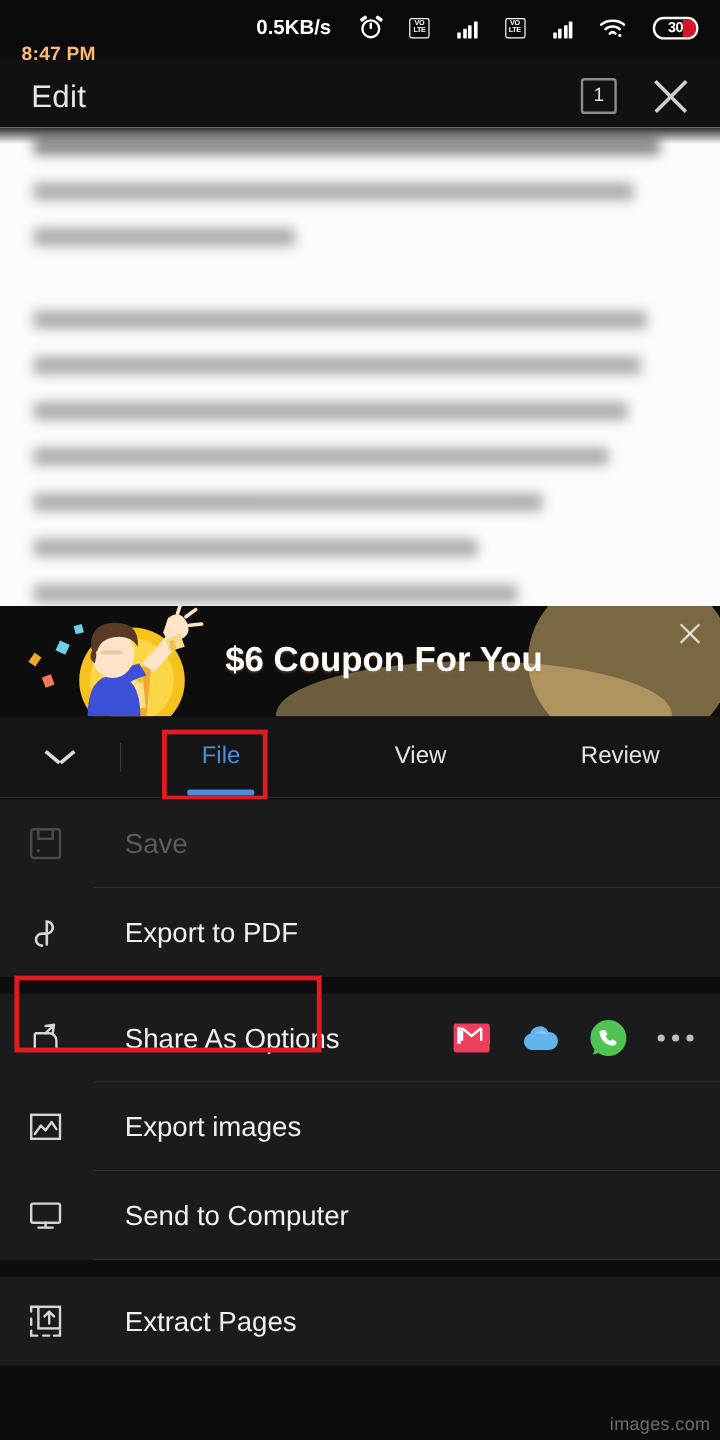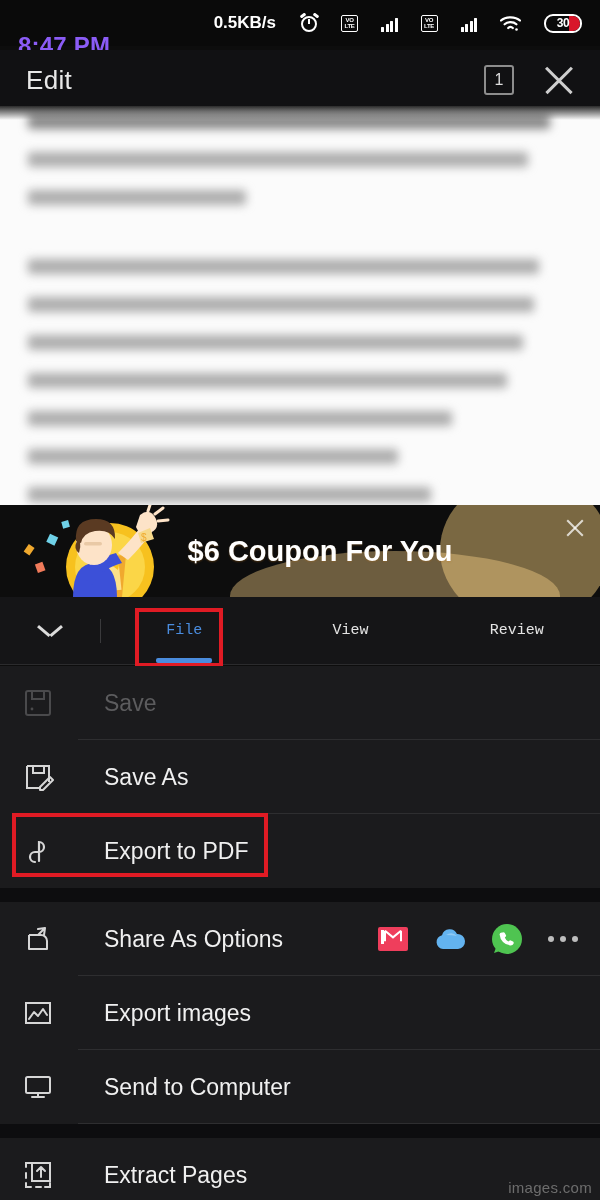--- a/index.html
+++ b/index.html
@@ -11,21 +11,21 @@
   }
   .phone { position: relative; width: 600px; height: 1200px; background: #0d0d0d; }
 
   
   .statusbar {
     position: absolute; top: 0; left: 0; width: 600px; height: 46px;
     background: #0a0a0a;
     display: flex; align-items: center; justify-content: space-between;
     padding: 0 18px;
   }
-  .sb-time { color: #8b5cf6; font-size: 24px; font-weight: bold; letter-spacing: 0.2px; margin-top: 46px; }
+  .sb-time { color: #fdba74; font-size: 16px; font-weight: bold; letter-spacing: 0.2px; margin-top: 46px; }
   .sb-right { display: flex; align-items: center; gap: 23px; }
   .sb-net { color: #fff; font-size: 17px; font-weight: bold; margin-right: 2px;}
   .alarm-ic { width: 17px; height: 17px; position: relative; }
   .alarm-ic .ring { position:absolute; inset:1px 0 0 0; width:16px;height:16px;border:2px solid #fff;border-radius:50%; }
   .alarm-ic .hand { position:absolute; left:7px; top:4px; width:2px; height:5px; background:#fff; }
   .alarm-ic .ear1, .alarm-ic .ear2 { position:absolute; top:-1px; width:6px;height:3px;background:#fff; border-radius:1px;}
   .alarm-ic .ear1 { left:-1px; transform: rotate(-35deg);}
   .alarm-ic .ear2 { right:-1px; transform: rotate(35deg);}
   .volte {
     width: 17px; height: 17px; border: 1.5px solid #fff; border-radius: 2px;
@@ -110,22 +110,22 @@
     border-bottom: 1px solid #2b2b2d;
   }
   .tab-chevron { width: 100px; display:flex; align-items:center; justify-content:center; height:68px;}
   .chev { width:22px;height:12px; position:relative;}
   .chev:before, .chev:after{content:'';position:absolute;top:0;width:15px;height:2.5px;background:#dcdcdc;}
   .chev:before{left:0;transform:rotate(40deg);transform-origin:left top;}
   .chev:after{right:0;transform:rotate(-40deg);transform-origin:right top;}
   .tab-div { width:1px; height:24px; background:#3a3a3c; }
   .tabs { flex:1; display:flex; align-items:center; height:68px;}
   .tab {
-    flex:1; text-align:center; color:#e4e4e4; font-size:15px; position:relative; height:68px;
-    display:flex; align-items:center; justify-content:center;font-family:Liberation Mono, monospace;
+    flex:1; text-align:center; color:#e4e4e4; font-size:20px; position:relative; height:68px;
+    display:flex; align-items:center; justify-content:center;
   }
   .tab.active { color:#4a8cde; }
   .tab.active .tab-underline {
     position:absolute; bottom:2px; left:50%; transform:translateX(-50%);
     width: 56px; height:5px; background:#4a8cde; border-radius:2px;
   }
   .hl-box-file {
     position:absolute; left:135px; top:608px; width:88px; height:59px;
     border: 4px solid #e01b24; pointer-events:none;
   }
@@ -292,31 +292,20 @@
         <svg width="32" height="32" viewBox="0 0 32 32">
           <rect x="4" y="4" width="24" height="24" rx="2" stroke="#4a4a4c" stroke-width="2" fill="none"></rect>
           <rect x="10" y="4" width="12" height="8" stroke="#4a4a4c" stroke-width="2" fill="none"></rect>
           <circle cx="10" cy="22" r="1.4" fill="#4a4a4c"></circle>
         </svg>
       </div>
       <div class="mlabel">Save</div>
       <div class="sep"></div>
     </div>
 
-    <div class="mrow">
-      <div class="mi">
-        <svg width="32" height="32" viewBox="0 0 32 32">
-          <path d="M5 5 h22 v16 M5 5 v22 h14" stroke="#d6d6d6" stroke-width="2" fill="none"></path>
-          <rect x="11" y="5" width="11" height="7" stroke="#d6d6d6" stroke-width="2" fill="none"></rect>
-          <path d="M28 16 l3 3 -10 10 h-3 v-3 z" stroke="#d6d6d6" stroke-width="2" fill="none" stroke-linejoin="round"></path>
-        </svg>
-      </div>
-      <div class="mlabel">Save As</div>
-      <div class="sep"></div>
-    </div>
 
     <div class="mrow nosep">
       <div class="mi">
         <svg width="32" height="32" viewBox="0 0 32 32">
           <path d="M13 27 a5 5 0 0 1 0 -10 h4 a5 5 0 0 0 0 -10 v19" stroke="#d6d6d6" stroke-width="2.2" fill="none" stroke-linecap="round"></path>
         </svg>
       </div>
       <div class="mlabel">Export to PDF</div>
     </div>
 

